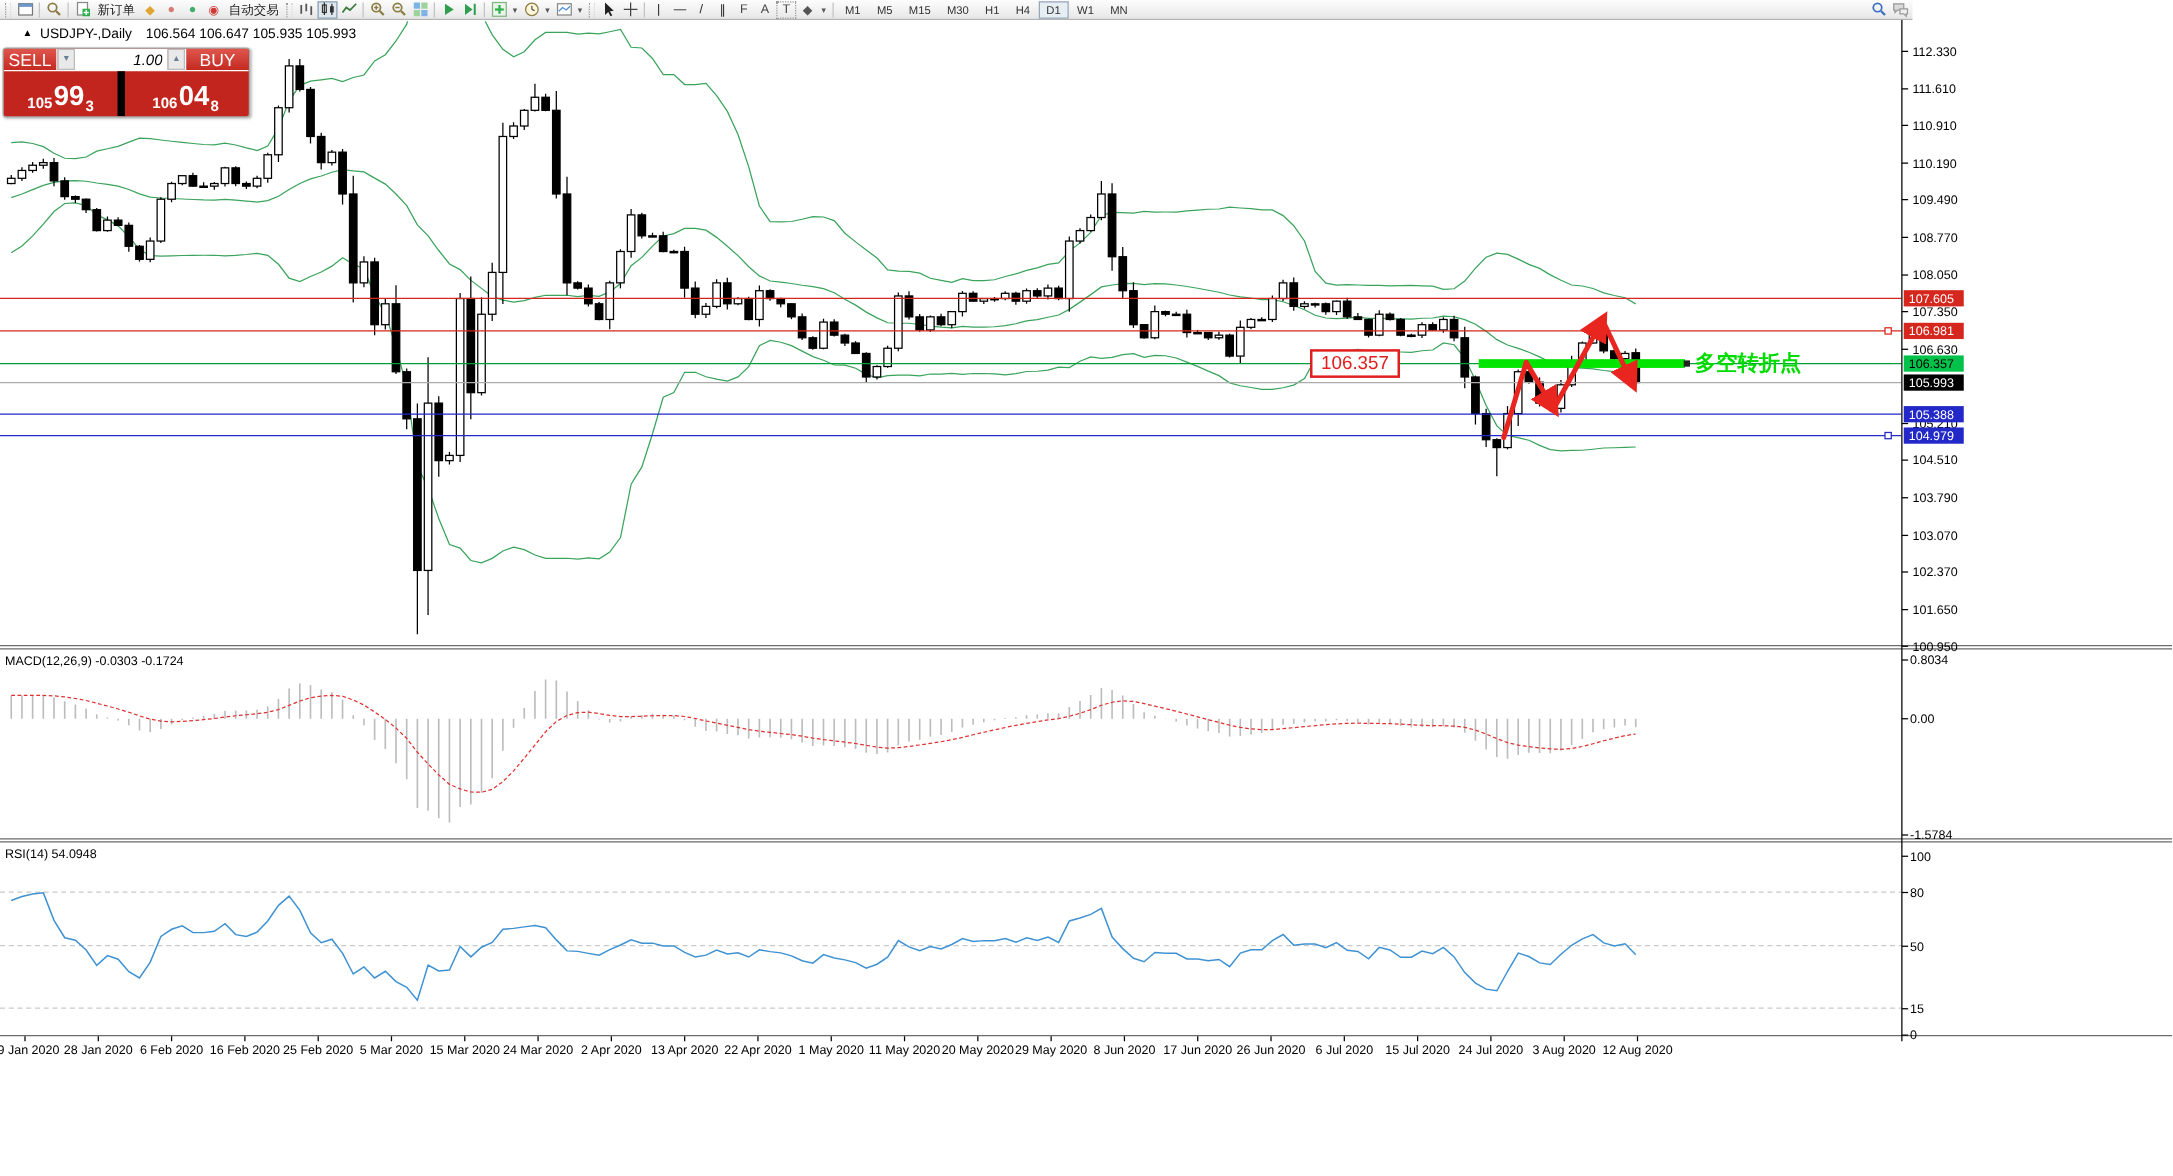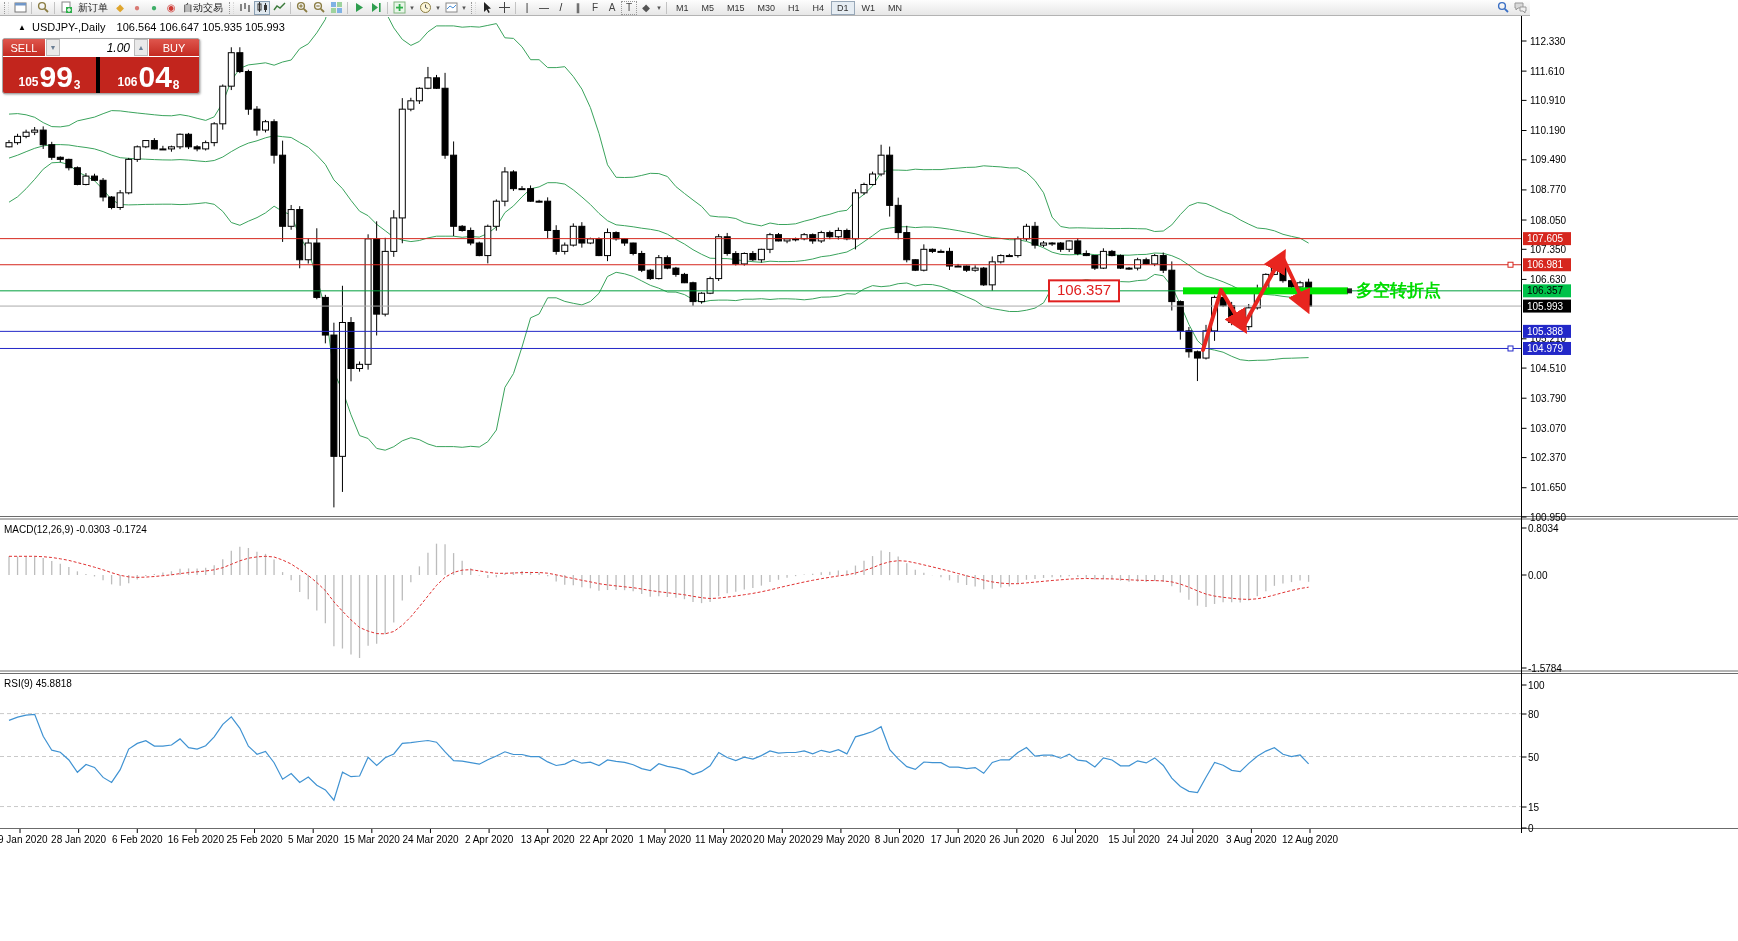--- a/index.html
+++ b/index.html
@@ -22,34 +22,34 @@
   .spring{flex:1;}
   
   #chartwin{position:absolute;left:0;top:16px;width:1738px;height:925px;background:#fff;}
   #chart-title{position:absolute;left:6px;top:5px;font-size:11px;color:#000;white-space:nowrap;z-index:10;margin-left:12px;}
   #chart-title .mark{font-size:8px;vertical-align:1px;margin-right:3px;}
   
   #trade{position:absolute;left:2px;top:22px;width:196px;height:54px;background:#c2251d;
     border:1px solid #a8a8a8;border-radius:3px;overflow:hidden;z-index:20;
     box-shadow:1px 1px 2px rgba(0,0,0,.25);}
   #trade .row1{display:flex;height:17px;border-bottom:1px solid #fff;}
-  .tradebtn{background:linear-gradient(#df564d,#c42a21);color:#fff;font-size:11px;
+  .tradebtn{background:linear-gradient(#df564d,#c42a21);color:#fff;font-size:14px;
     display:flex;align-items:center;justify-content:center;cursor:pointer;}
   #sellbtn{width:42px;border-right:1px solid #fff;}
   #buybtn{flex:1;border-left:1px solid #fff;}
   .spin{width:14px;background:#e9e9e9;color:#6b7f95;font-size:7px;display:flex;
     align-items:center;justify-content:center;border:1px solid #bbb;box-sizing:border-box;}
   #vol{width:66px;border:none;font-size:12px;text-align:right;padding:0 4px;outline:none;
     font-family:"Liberation Sans",sans-serif;font-style:italic;}
   #trade .row2{display:flex;height:36px;}
   .pcell{width:97px;color:#fff;position:relative;display:flex;align-items:flex-end;
     justify-content:center;padding-bottom:3px;box-sizing:border-box;}
-  .pcell.left{border-right:4px solid #000000;}
+  .pcell.left{border-right:6px solid #000000;}
   .psmall{font-size:12px;font-weight:bold;margin:0 1px 1px 0;}
-  .pbig{font-size:30px;font-weight:bold;line-height:26px;}
+  .pbig{font-size:22px;font-weight:bold;line-height:26px;}
   .psup{font-size:12px;font-weight:bold;vertical-align:top;line-height:10px;margin-left:1px;}
   
   .panelabel{position:absolute;font-size:10px;color:#000;z-index:5;white-space:nowrap;text-align:right;}
   svg text{font-family:"Liberation Sans",sans-serif;}
   .cjk{font-family:"Liberation Sans",sans-serif;}
 </style>
 </head>
 <body>
 
 <div id="app">
@@ -234,21 +234,21 @@
         </div>
         <div class="pcell">
           <span class="psmall">106</span>
             <span class="pbig">04</span>
             <span class="psup">8</span>
         </div>
       </div>
     </div>
 
     <div class="panelabel" style="left:4px;top:508px">MACD(12,26,9) -0.0303 -0.1724</div>
-    <div class="panelabel" style="left:4px;top:662px">RSI(9) 45.8818</div>
+    <div class="panelabel" style="left:4px;top:662px">RSI(14) 54.0948</div>
 
     <svg id="chart-svg" width="1738" height="925" viewBox="0 16 1738 925" style="position:absolute;left:0;top:0">
         <defs>
           <clipPath id="clipMain">
             <rect x="0" y="17" width="1521" height="499.5"></rect>
           </clipPath>
           <clipPath id="clipMacd">
             <rect x="0" y="521" width="1521" height="148"></rect>
           </clipPath>
           <clipPath id="clipRsi">

